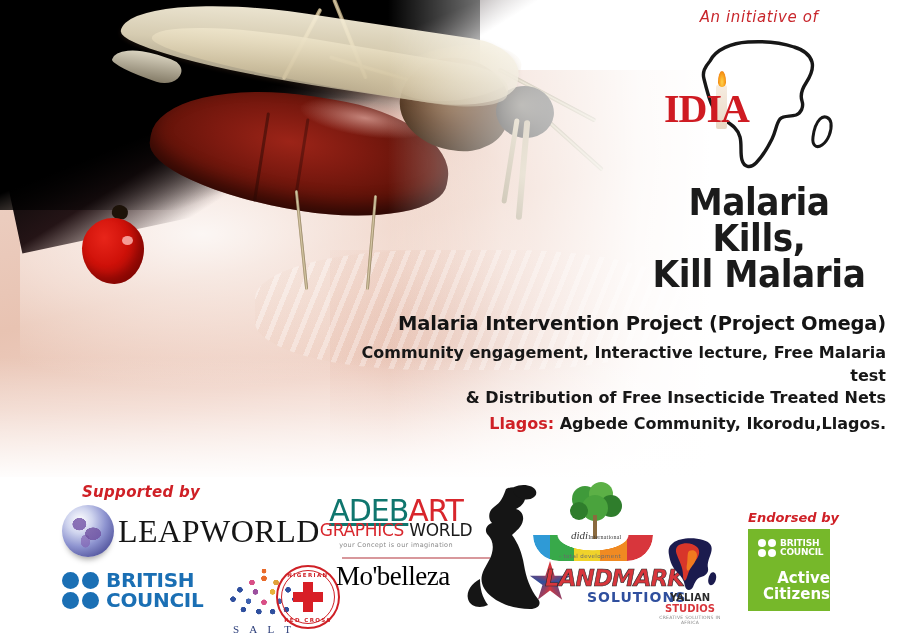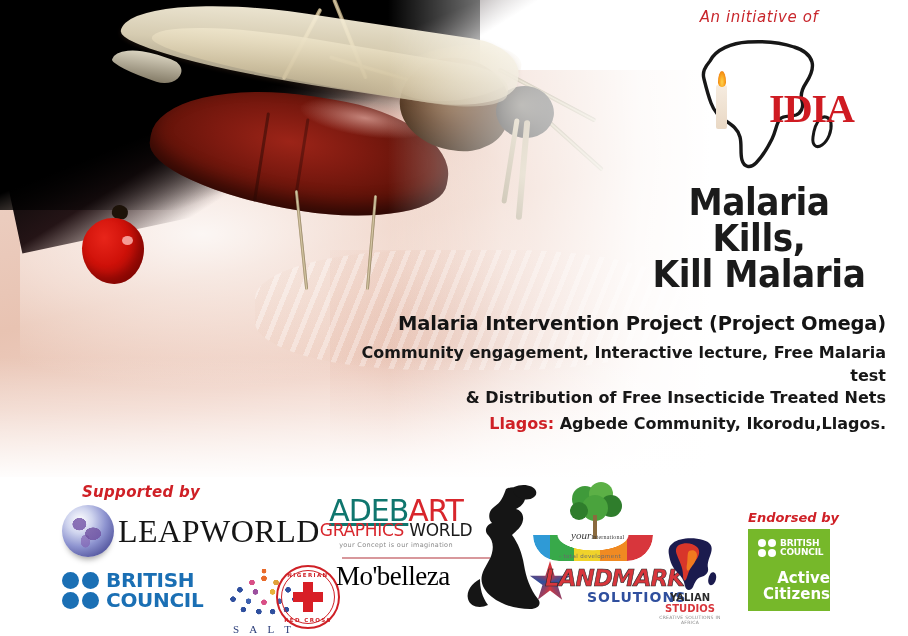--- a/index.html
+++ b/index.html
@@ -143,21 +143,21 @@
 
   
   #brand{position:absolute;right:18px;top:8px;width:262px;text-align:center;}
   .initiative{
     color:#c8262c;font-family:"DejaVu Sans",sans-serif;font-style:italic;
     font-size:15px;letter-spacing:.6px;margin-bottom:1px;
   }
   .africa-wrap{position:relative;width:190px;height:150px;margin:0 auto;}
   .africa-wrap svg{display:block;}
   .idia{
-    position:absolute;left:0;right:0;top:62px;text-align:right;
+    position:absolute;left:0;right:0;top:62px;text-align:left;
     font-family:"Liberation Serif",serif;font-weight:bold;font-size:40px;
     color:#cf1b22;letter-spacing:-1px;line-height:1;
   }
   .candle{
     position:absolute;left:52px;top:58px;width:11px;height:44px;
     background:linear-gradient(180deg,#f6ece0,#e9d8c4);border-radius:2px;
   }
   .flame{
     position:absolute;left:54px;top:44px;width:8px;height:16px;
     background:radial-gradient(ellipse at 50% 70%, #ffd34d 0%, #f79a17 55%, #e05a10 100%);
@@ -475,21 +475,21 @@
       <svg class="lm-tree" viewBox="0 0 62 62">
         <circle cx="20" cy="20" r="13" fill="#3f9a3a"></circle>
         <circle cx="36" cy="15" r="12" fill="#5cb046"></circle>
         <circle cx="46" cy="27" r="11" fill="#2f7d2c"></circle>
         <circle cx="30" cy="29" r="13" fill="#4aa33d"></circle>
         <circle cx="14" cy="32" r="9" fill="#2f7d2c"></circle>
         <rect x="28" y="36" width="4" height="24" fill="#8a6a3e"></rect>
       </svg>
       <div class="lm-arc"></div>
       <div class="lm-didi">
-        <span>your</span><small>International</small>
+        <span>didi</span><small>International</small>
       </div>
       <div class="lm-sub">- total development</div>
       <div class="lm-star"></div>
       <div class="lm-word">LANDMARK</div>
       <div class="lm-init">SOLUTIONS</div>
     </div>
 
     <div id="yalian">
       <svg width="62" height="56" viewBox="0 0 62 56">
         <path d="M14 8 C20 3 34 2 44 5 C52 7 54 12 52 18 C50 24 48 28 49 33

